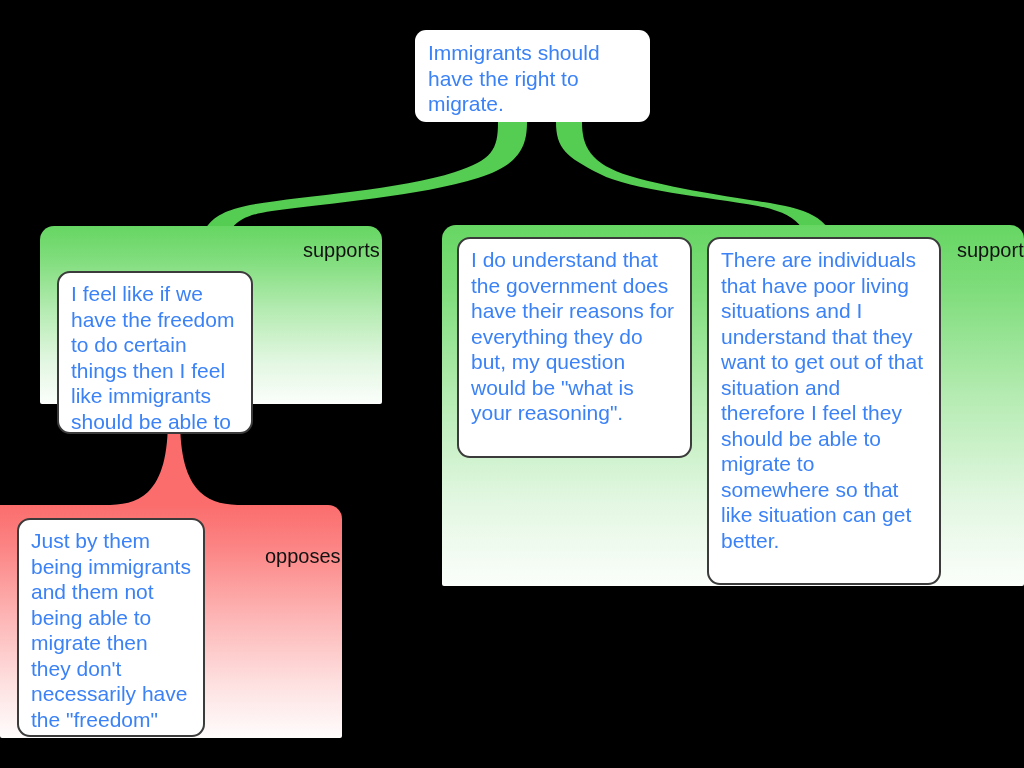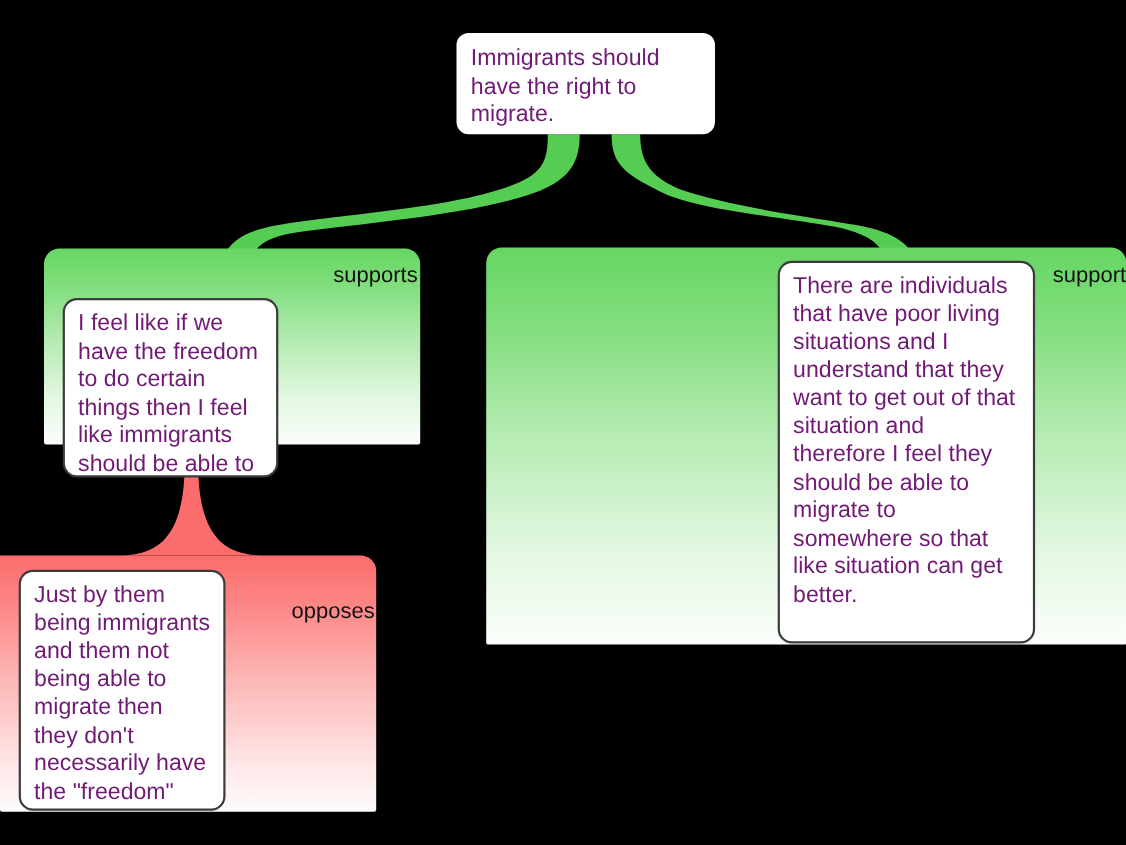--- a/index.html
+++ b/index.html
@@ -49,21 +49,21 @@
     white-space: nowrap;
   }
 
   
   .card {
     position: absolute;
     box-sizing: border-box;
     background: #ffffff;
     border: 2px solid #3b3b3b;
     border-radius: 13px;
-    color: #701a75;
+    color: #3b82f6;
     font-size: 21px;
     line-height: 25.5px;
     padding: 8px 11px 8px 12px;
     white-space: pre-line;
     overflow: hidden;
   }
   .card.root {
     border: none;
     border-radius: 11px;
     padding: 10px 14px 10px 13px;
@@ -110,20 +110,21 @@
   </svg>
 
   <div class="panel panel-green" style="left:40px; top:226px; width:342px; height:178px; border-radius:14px 14px 2px 2px;">
   </div>
   <div class="rel-label" style="left:303px; top:240px;">supports</div>
   <div class="card" style="left:57px; top:239px; width:196px; height:163px;margin-top:32px;">I feel like if we have the freedom to do certain things then I feel like immigrants should be able to migrate.</div>
 
   <div class="panel panel-green" style="left:442px; top:225px; width:582px; height:361px; border-radius:14px 14px 2px 2px;">
   </div>
   <div class="rel-label" style="left:957px; top:240px;">support</div>
+  <div class="card" style="left:457px; top:237px; width:235px; height:221px;">I do understand that the government does have their reasons for everything they do but, my question would be "what is your reasoning".</div>
   <div class="card" style="left:707px; top:237px; width:234px; height:348px;">There are individuals that have poor living situations and I understand that they want to get out of that situation and therefore I feel they should be able to migrate to somewhere so that like situation can get better.</div>
 
   <div class="panel panel-red" style="left:0px; top:505px; width:342px; height:233px; border-radius:0 14px 2px 2px;">
   </div>
   <div class="rel-label" style="left:265px; top:546px;">opposes</div>
   <div class="card" style="left:17px; top:518px; width:188px; height:219px;">Just by them being immigrants and them not being able to migrate then they don't necessarily have the "freedom" they are said to have.</div>
 
   <div class="card root" style="left:415px; top:30px; width:235px; height:92px;">Immigrants should have the right to migrate.</div>
 
 </div>

